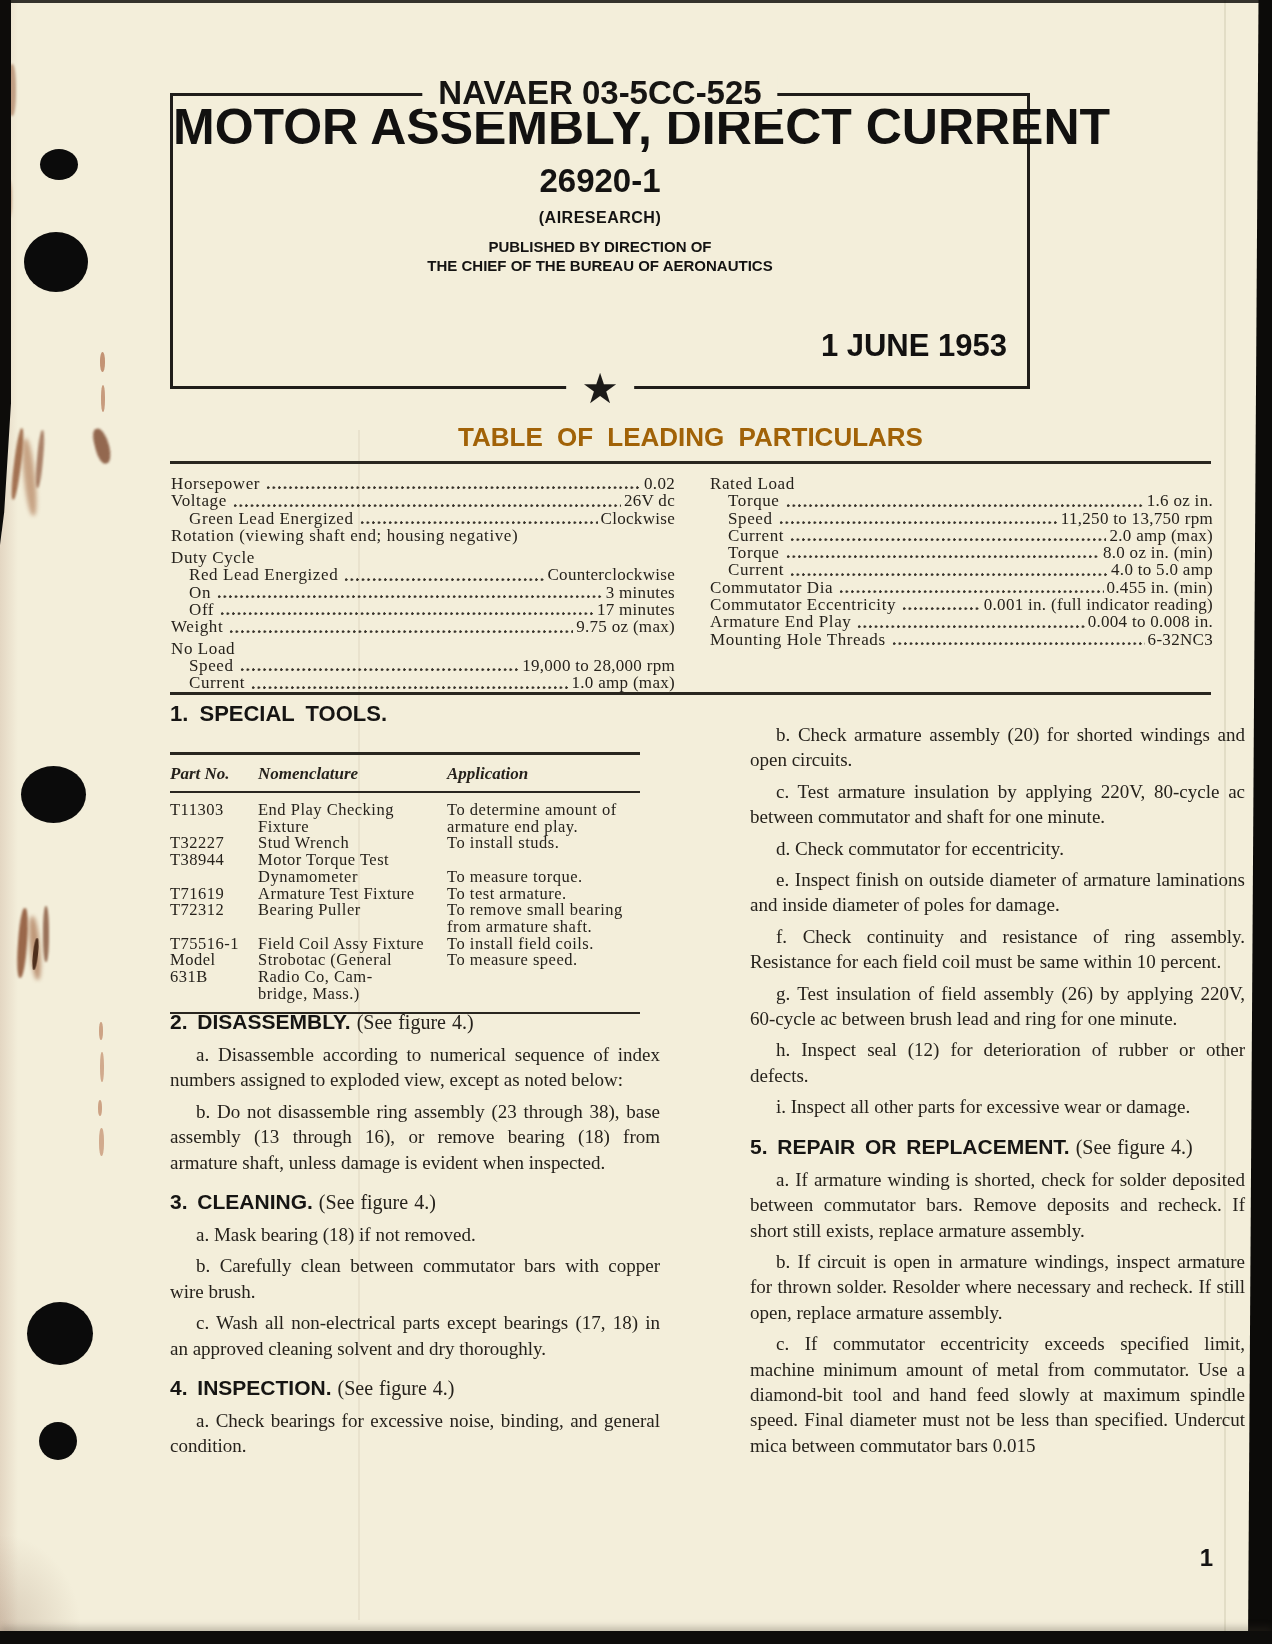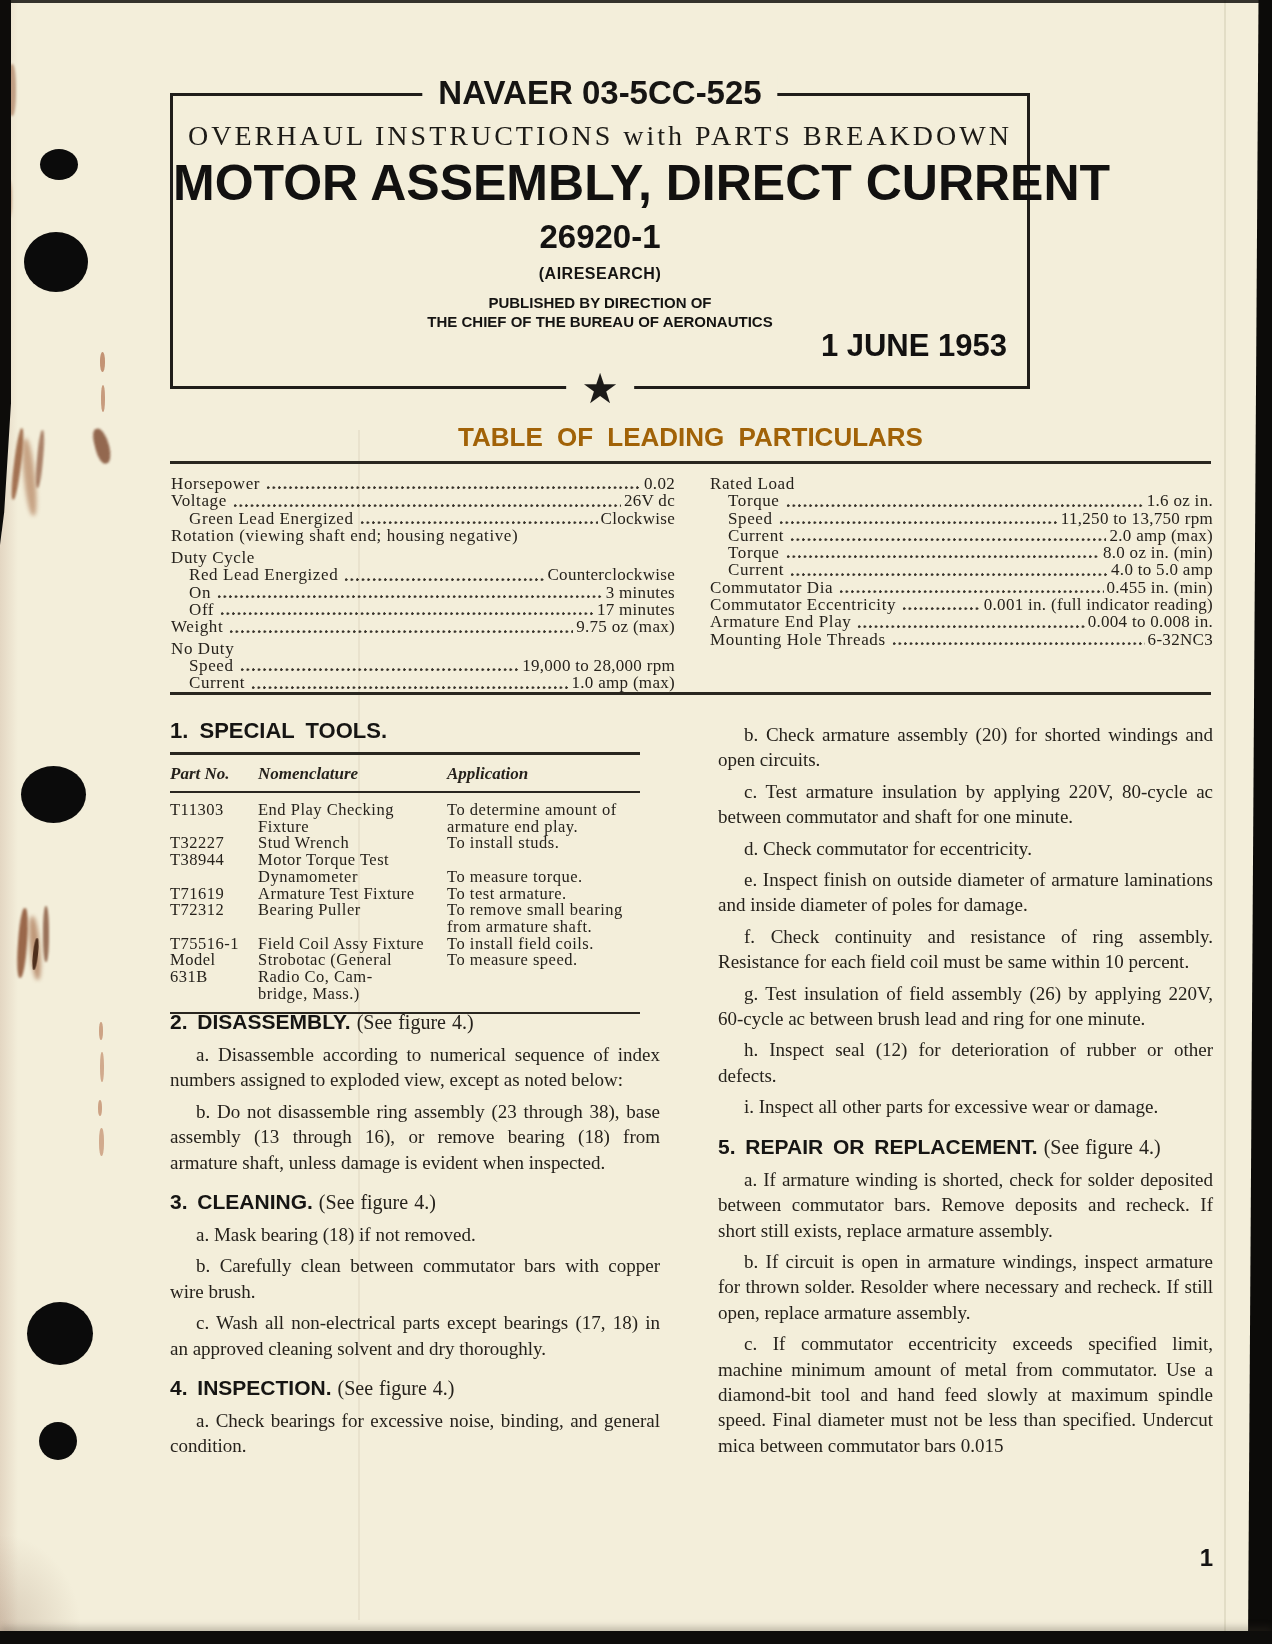--- a/index.html
+++ b/index.html
@@ -73,35 +73,35 @@
   .pcol-left{left:171px;width:504px;}
   .pcol-right{left:710px;width:503px;}
   .prow{display:flex;align-items:baseline;font-size:17px;line-height:17.3px;white-space:nowrap;}
   .prow.ind{padding-left:18px;}
   .plabel{letter-spacing:.6px;}
   .pvalue{letter-spacing:.3px;}
   .leader{flex:1 1 auto;margin:0 3px 2px 6px;align-self:flex-end;height:5px;
     background-image:radial-gradient(circle at 2.2px 2.6px,rgba(45,40,32,.95) 1.05px,rgba(45,40,32,0) 1.5px);
     background-size:5.6px 5px;background-repeat:repeat-x;}
   
-  .tools-head{position:absolute;left:170px;top:718px;font-family:"Liberation Sans",sans-serif;
+  .tools-head{position:absolute;left:170px;top:701px;font-family:"Liberation Sans",sans-serif;
     font-weight:bold;font-size:22px;word-spacing:5px;color:#161513;}
   .tools{position:absolute;left:170px;top:752px;width:470px;}
   .tools .toprule{height:3px;background:#29261f;}
   .tools .midrule{height:2px;background:#29261f;}
   .tools .botrule{height:2px;background:#29261f;}
   .thead{display:grid;grid-template-columns:88px 189px auto;padding:9px 0 7px;
     font-style:italic;font-weight:bold;font-size:17px;}
   .tbody{padding:9px 0 10px;}
   .trow{display:grid;grid-template-columns:88px 189px auto;font-size:16.5px;line-height:16.7px;
     letter-spacing:.5px;white-space:nowrap;}
   
   .col-body{position:absolute;}
   .col-body-left{left:170px;top:1010px;width:490px;}
-  .col-body-right{left:718px;top:716px;width:495px;}
+  .col-body-right{left:750px;top:716px;width:495px;}
   .sec-head{margin:15px 0 8px;font-family:"Liberation Sans",sans-serif;font-weight:bold;
     font-size:21px;color:#161513;word-spacing:4px;}
   .sec-head:first-child{margin-top:0;}
   .sec-see{font-family:"Liberation Serif",serif;font-weight:normal;font-size:20px;word-spacing:1px;color:#26221c;}
   .body-p{margin:6px 0 0;text-align:justify;text-indent:26px;font-size:19px;line-height:25.4px;}
   .pagenum{position:absolute;right:59px;top:1544px;font-family:"Liberation Sans",sans-serif;
     font-weight:bold;font-size:24px;color:#141312;}
 </style>
 </head>
 <body>
@@ -129,21 +129,20 @@
   <div class="stain st3d"></div>
   <div class="stain st4a"></div>
   <div class="stain st4b"></div>
   <div class="stain st5a"></div>
   <div class="stain st5b"></div>
   <div class="stain st6a"></div>
   <div class="stain st6b"></div>
 
   <div class="hbox">
     <div class="h-navaer">NAVAER 03-5CC-525</div>
-    <div class="h-sub">OVERHAUL INSTRUCTIONS with PARTS BREAKDOWN</div>
     <div class="h-title">MOTOR ASSEMBLY, DIRECT CURRENT</div>
     <div class="h-part">26920-1</div>
     <div class="h-mfr">(AIRESEARCH)</div>
     <div class="h-pub">
       <div>PUBLISHED BY DIRECTION OF</div>
       <div>THE CHIEF OF THE BUREAU OF AERONAUTICS</div>
     </div>
     <div class="h-date">1 JUNE 1953</div>
     <div class="h-star">★</div>
   </div>
@@ -186,21 +185,21 @@
         <span class="plabel">Off</span>
         <span class="leader"></span>
         <span class="pvalue">17 minutes</span>
       </div>
       <div class="prow">
         <span class="plabel">Weight</span>
         <span class="leader"></span>
         <span class="pvalue">9.75 oz (max)</span>
       </div>
       <div class="prow phead" style="margin-top: 4px;">
-        <span class="plabel">No Duty</span>
+        <span class="plabel">No Load</span>
       </div>
       <div class="prow ind">
         <span class="plabel">Speed</span>
         <span class="leader"></span>
         <span class="pvalue">19,000 to 28,000 rpm</span>
       </div>
       <div class="prow ind">
         <span class="plabel">Current</span>
         <span class="leader"></span>
         <span class="pvalue">1.0 amp (max)</span>

